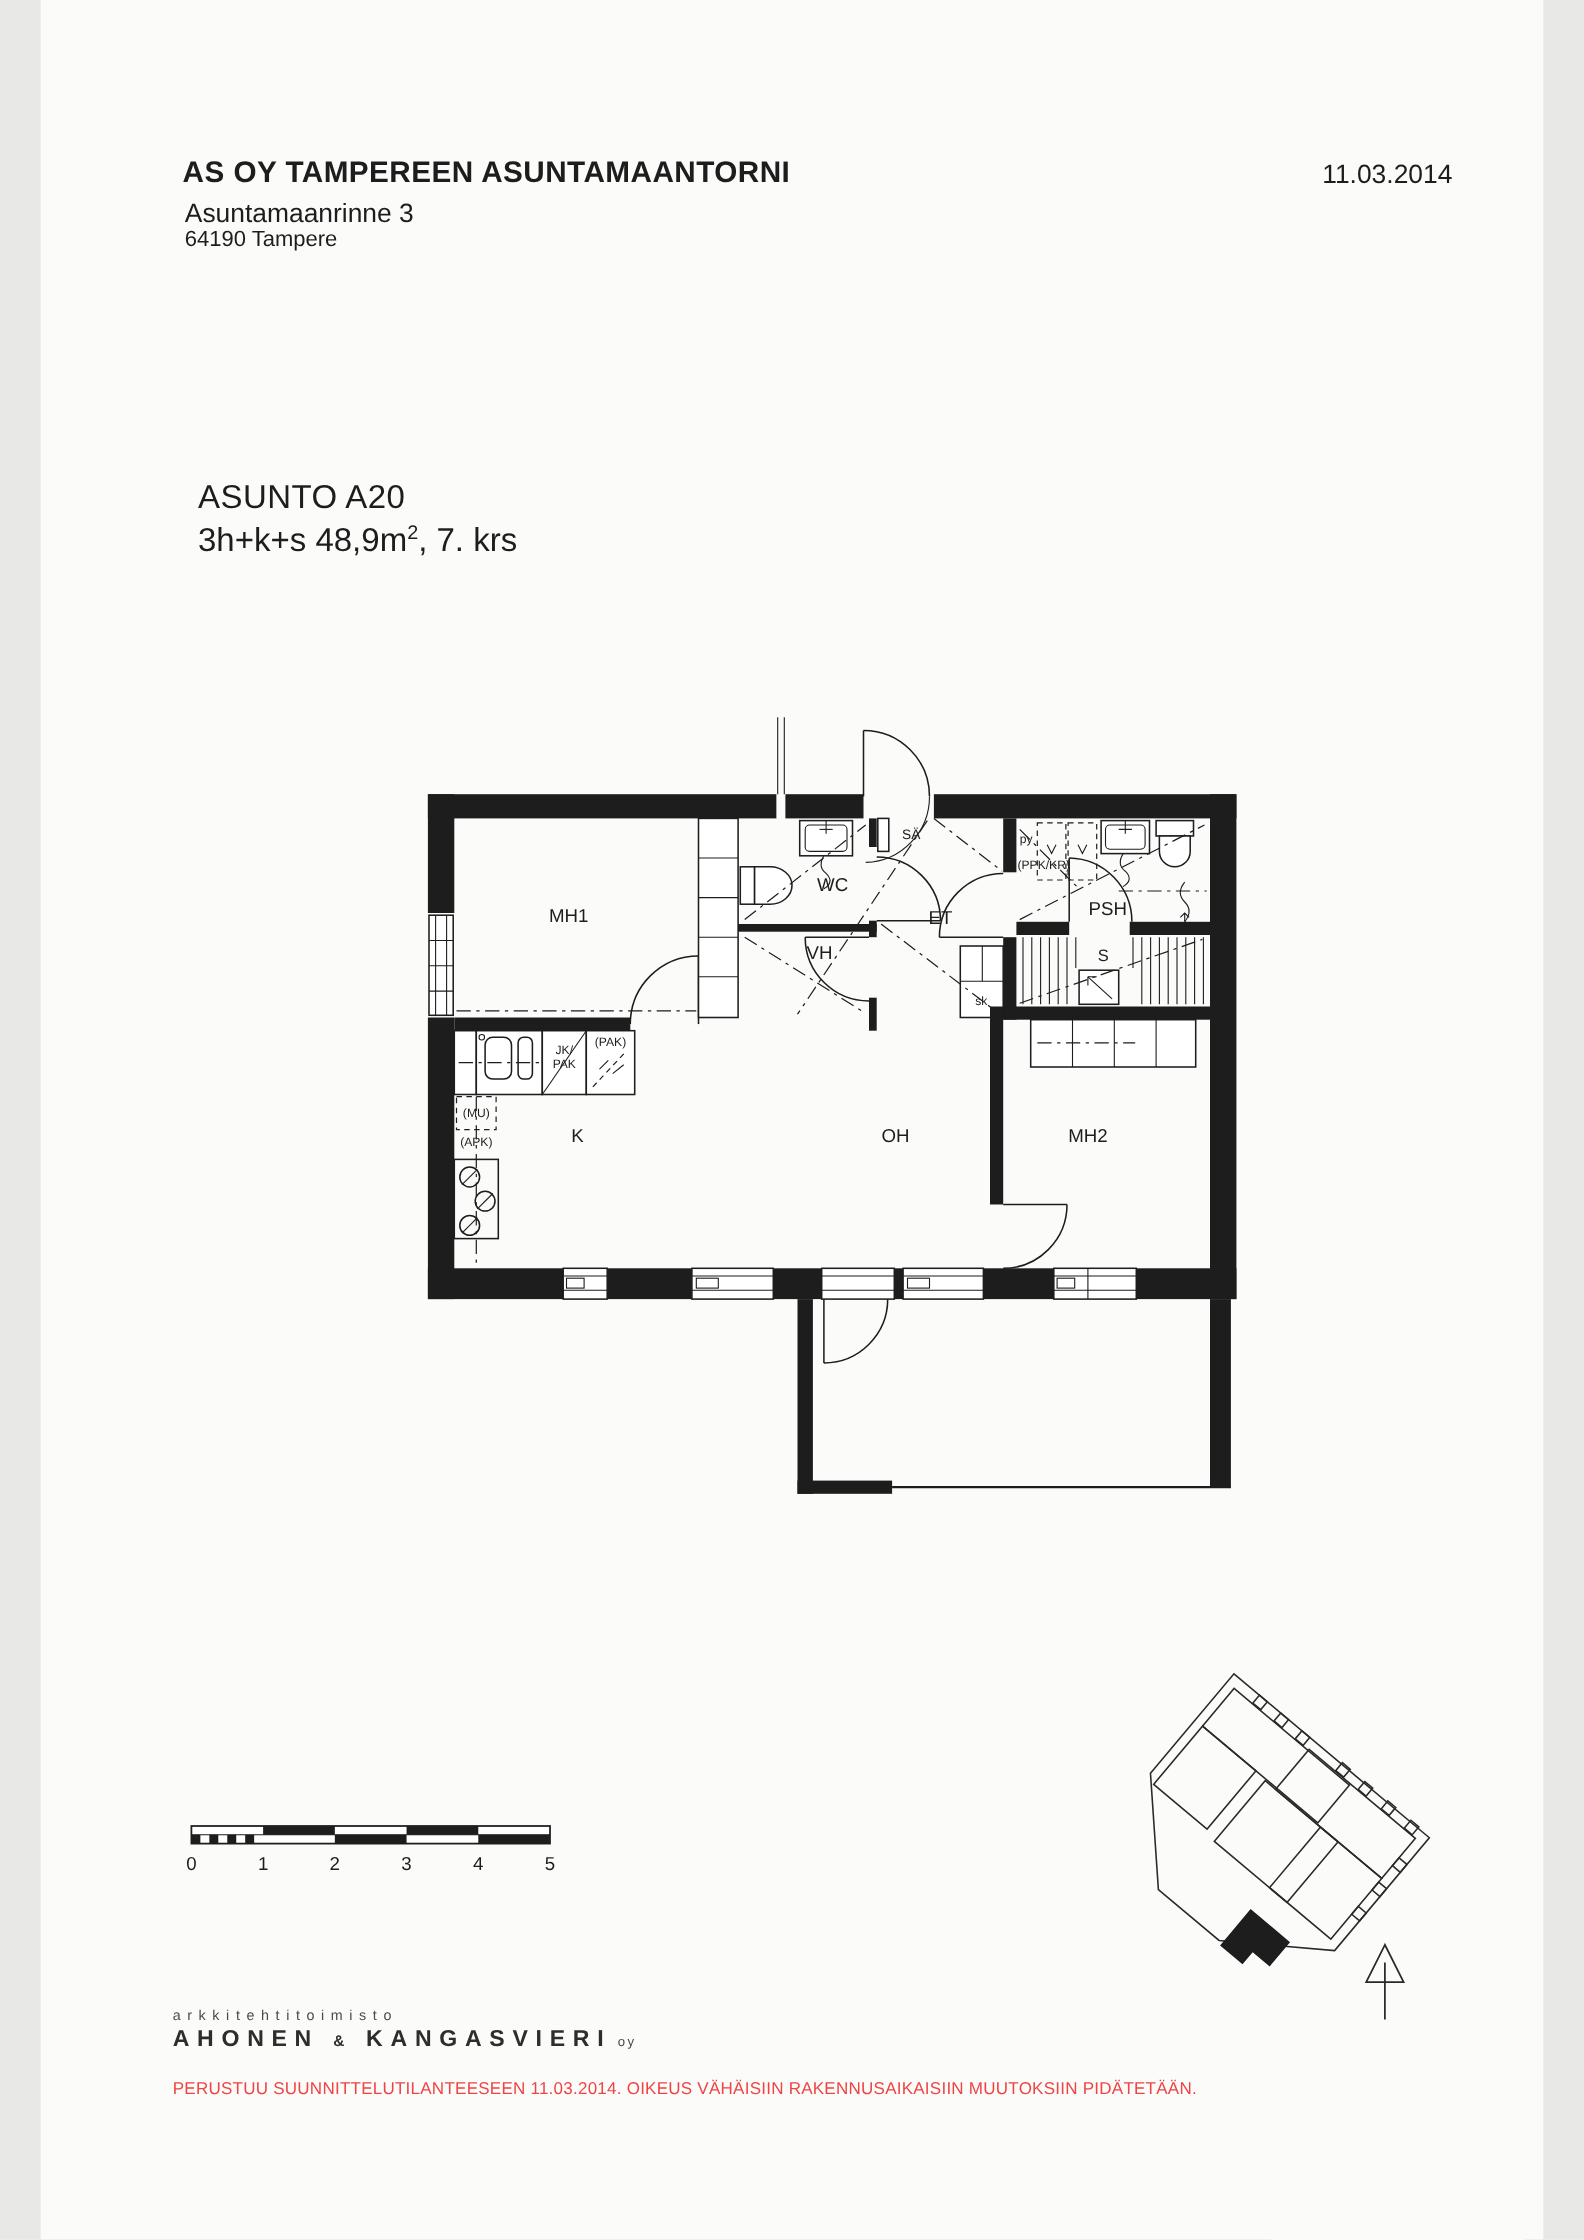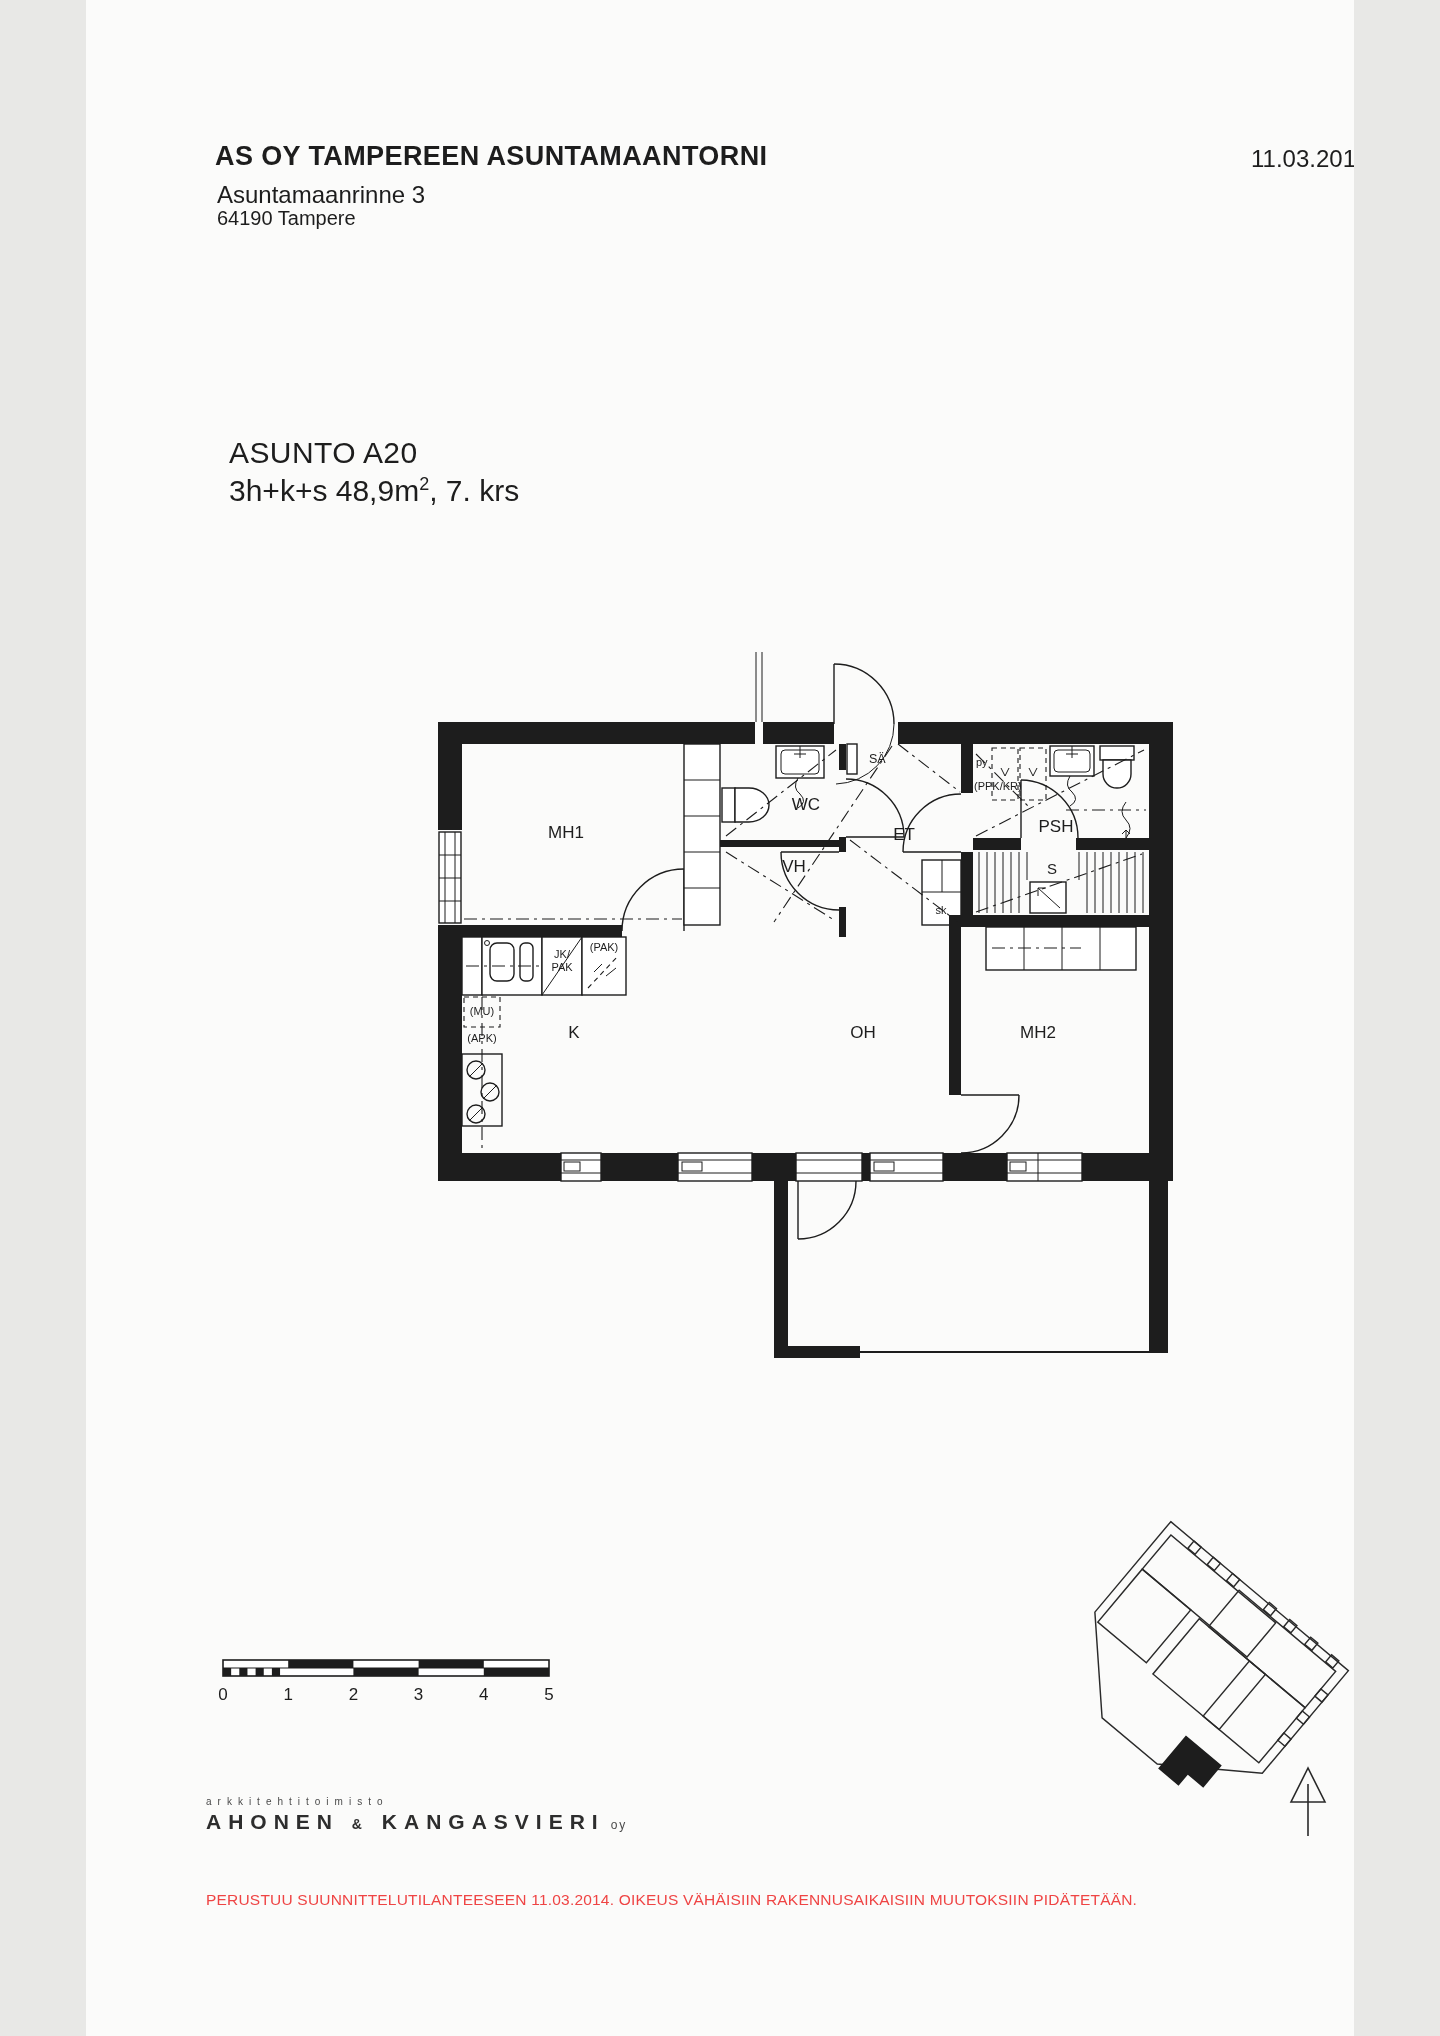--- a/index.html
+++ b/index.html
@@ -1,27 +1,27 @@
 <!DOCTYPE html>
 <html><head>
 <meta charset="utf-8">
 <style>
   html,body{margin:0;padding:0;background:#e8e8e6;}
-  .page{position:relative;width:1268px;height:2036px;margin:0 auto;background:#fbfbfa;
+  .page{position:relative;width:1366px;height:2036px;margin:0 auto;background:#fbfbfa;
         font-family:"Liberation Sans",sans-serif;color:#1d1d1d;overflow:hidden;}
   .abs{position:absolute;}
   .hdr-title{left:129px;top:141px;font-size:27px;font-weight:bold;letter-spacing:.4px;}
   .hdr-a1{left:131px;top:181px;font-size:24px;}
   .hdr-a2{left:131px;top:207px;font-size:20px;}
   .hdr-date{left:1165px;top:145px;font-size:24px;}
   .apt-name{left:143px;top:436px;font-size:30px;letter-spacing:.4px;}
   .apt-spec{left:143px;top:474px;font-size:30px;}
   .apt-spec sup{font-size:18px;}
   .logo{left:120px;top:1796px;}
-  .logo-small{font-size:10px;letter-spacing:6px;color:#4a4a4a;}
+  .logo-small{font-size:13px;letter-spacing:6px;color:#4a4a4a;margin-top:28px;}
   .logo-big{font-size:21px;font-weight:bold;letter-spacing:7px;color:#2d2d2d;margin-top:3px;}
   .logo-big .amp{font-size:14px;}
   .logo-big .oy{font-size:12px;font-weight:normal;letter-spacing:2px;color:#4a4a4a;margin-left:6px;}
   .footer{left:120px;top:1891px;font-size:15.5px;letter-spacing:.2px;color:#ef4444;}
   svg{display:block;}
   svg text{font-family:"Liberation Sans",sans-serif;fill:#1d1d1d;}
   .w{fill:#1d1d1d;stroke:none;}
   .ln{fill:none;stroke:#1d1d1d;stroke-width:1.4;}
   .lnf{fill:#fff;stroke:#1d1d1d;stroke-width:1.4;}
   .thin{stroke-width:1;}

